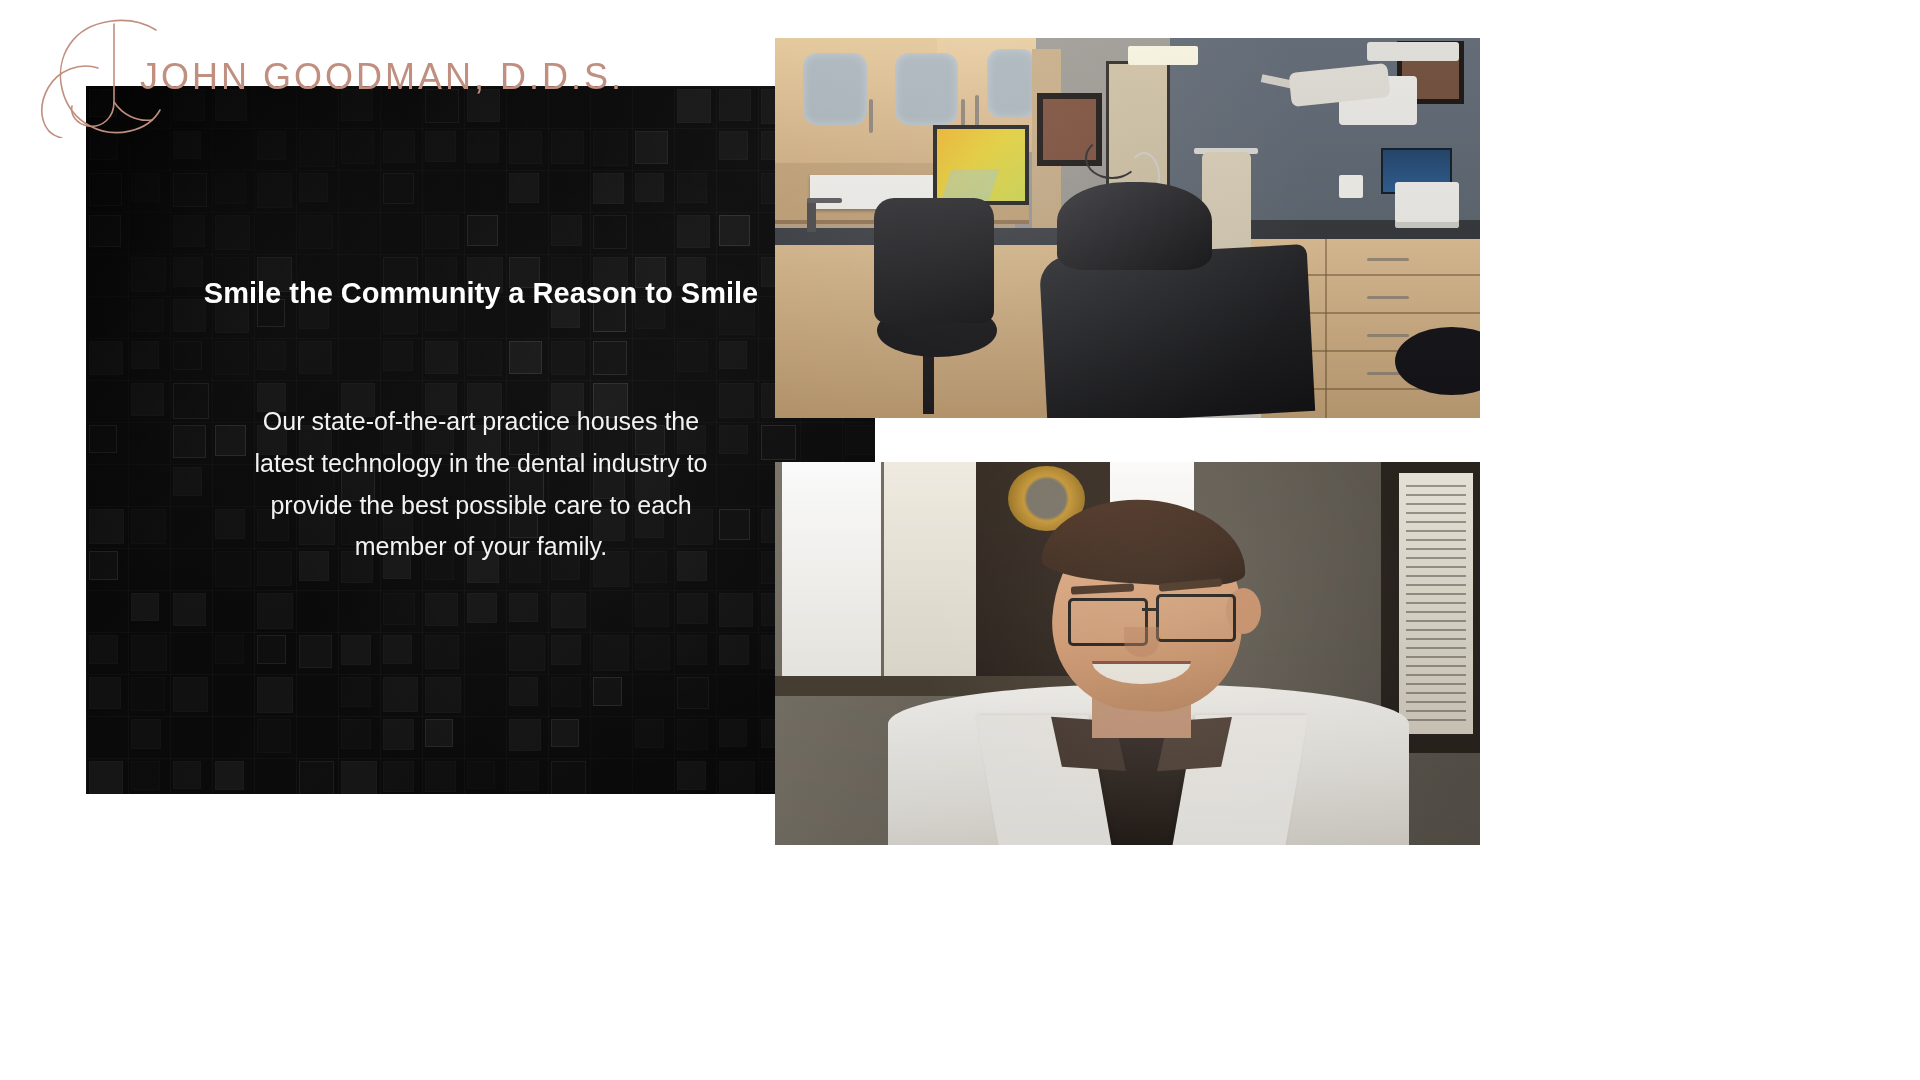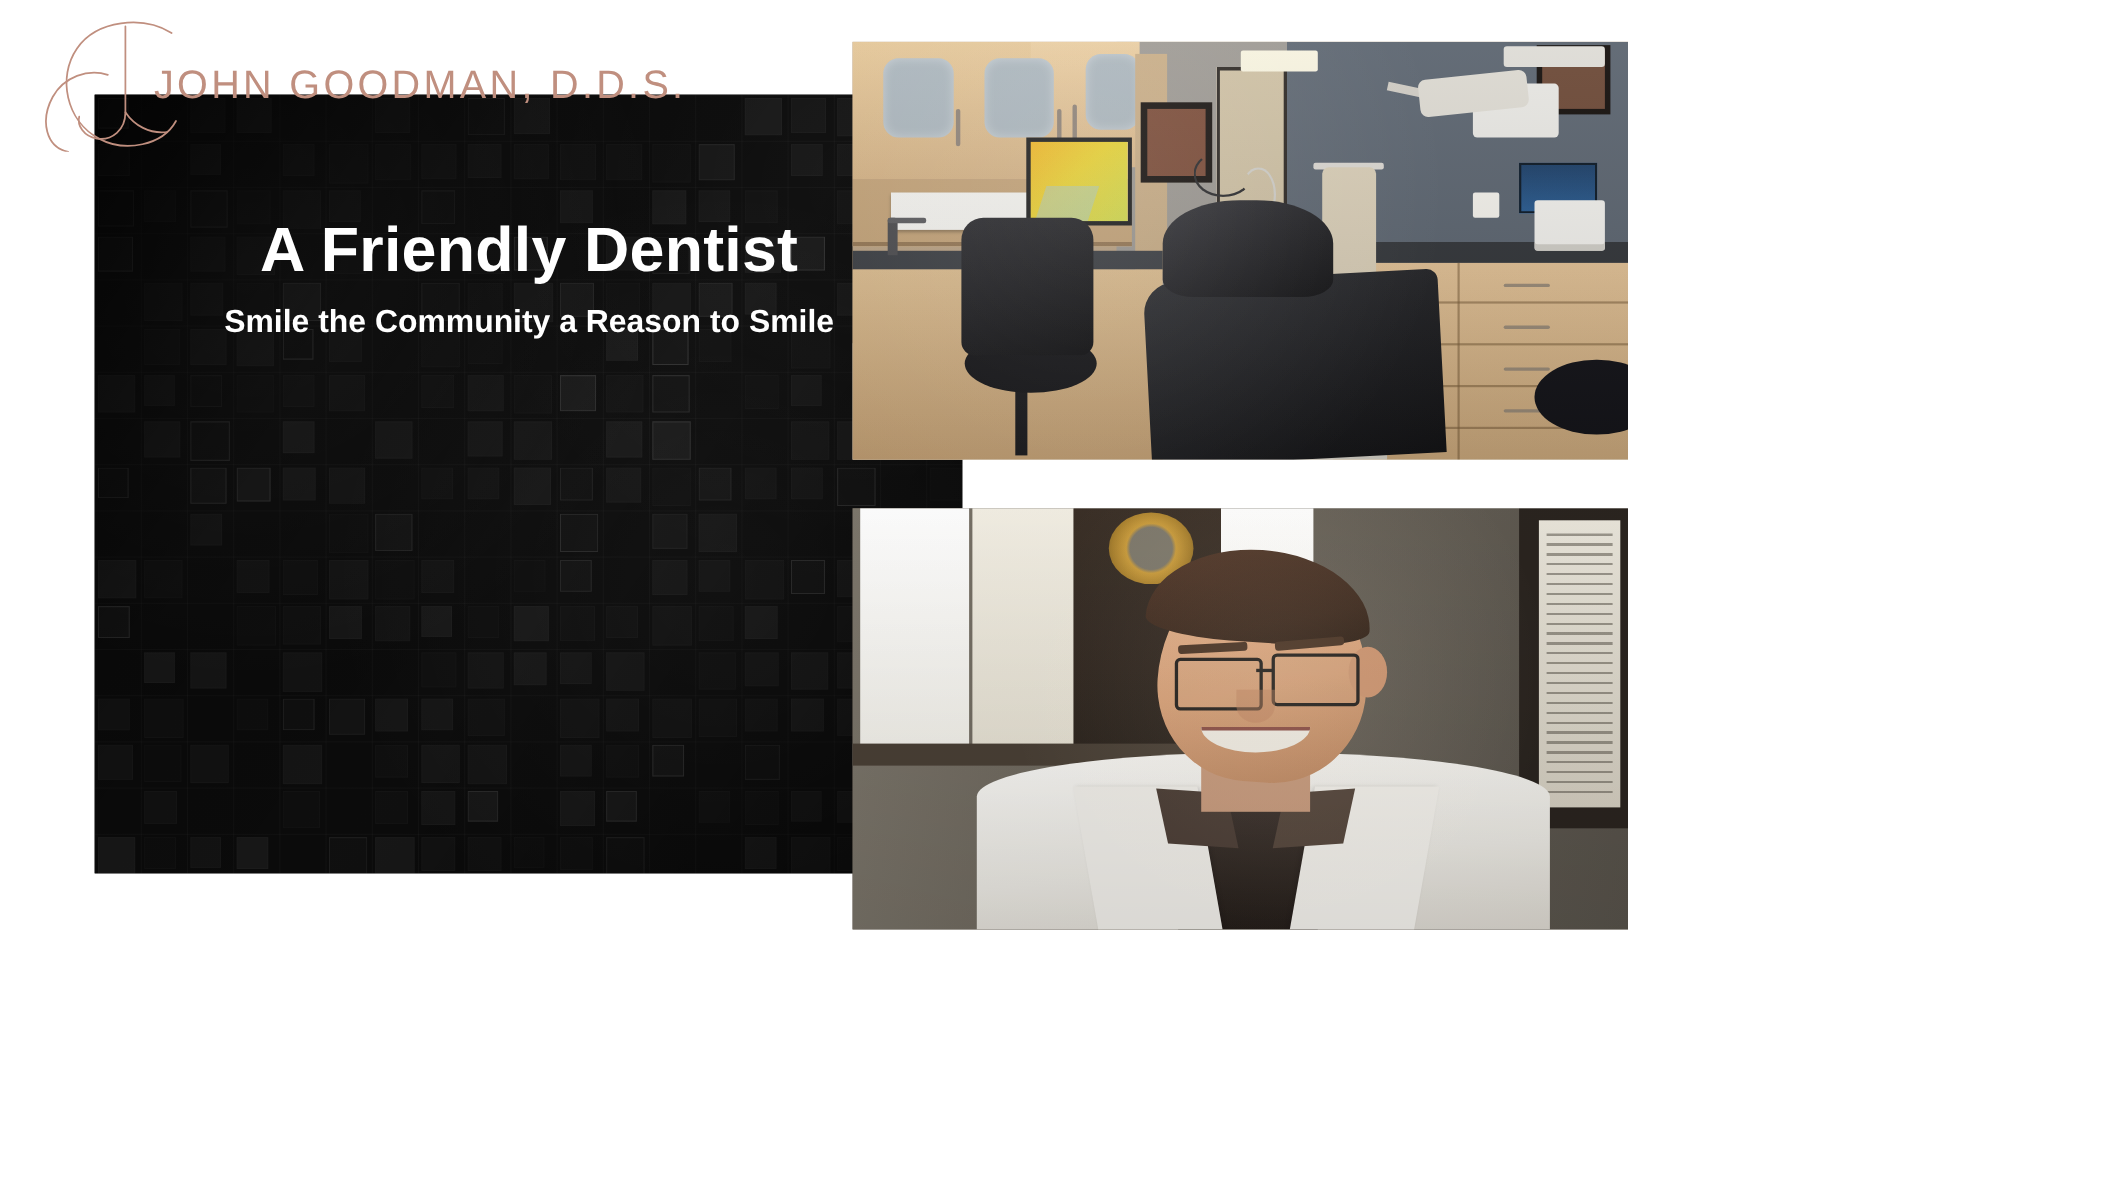--- a/index.html
+++ b/index.html
@@ -849,22 +849,22 @@
         <div class="tile" style="left: 423px; top: 675px; background: rgba(255, 255, 255, 0.024); width: 30px; height: 30px;"></div>
         <div class="tile" style="left: 465px; top: 675px; background: rgba(255, 255, 255, 0.02); box-shadow: rgba(255, 255, 255, 0.082) 0px 0px 0px 1px inset; width: 35px; height: 35px;"></div>
         <div class="tile" style="left: 591px; top: 675px; background: rgba(255, 255, 255, 0.063); width: 29px; height: 29px;"></div>
         <div class="tile" style="left: 633px; top: 675px; background: rgba(255, 255, 255, 0.043); width: 36px; height: 36px;"></div>
         <div class="tile" style="left: 675px; top: 675px; background: rgba(255, 255, 255, 0.02); width: 31px; height: 31px;"></div>
         <div class="tile" style="left: 717px; top: 675px; background: rgba(255, 255, 255, 0.043); width: 33px; height: 33px;"></div>
       </div>
     <div class="panel-shade"></div>
 
     <div class="panel-content">
-      <div class="headline">A Friendly Dentist</div>
       <div class="subheadline">Smile the Community a Reason to Smile</div>
+      <div class="bodycopy">Our state-of-the-art practice houses the latest technology in the dental industry to provide the best possible care to each member of your family.</div>
     </div>
   </div>
 
   <div class="photo photo-operatory">
     <div class="op-floor"></div>
     <div class="op-backwall"></div>
     <div class="op-bluewall"></div>
     <div class="op-doorway"></div>
     <div class="op-ceiling-light"></div>
 

